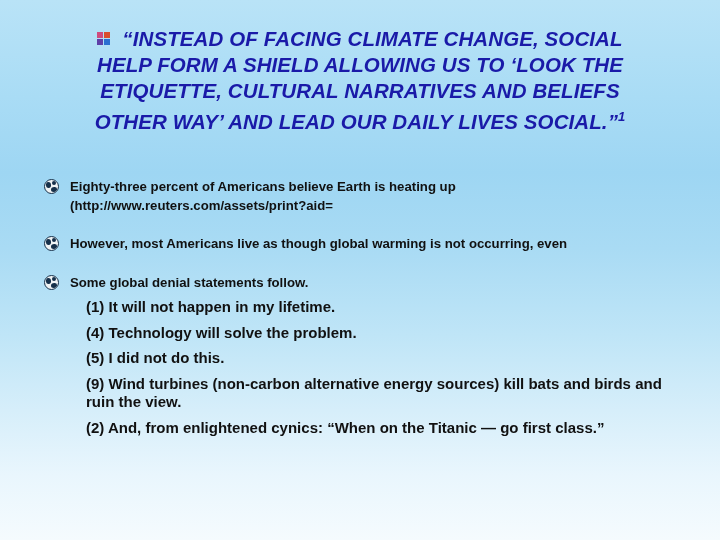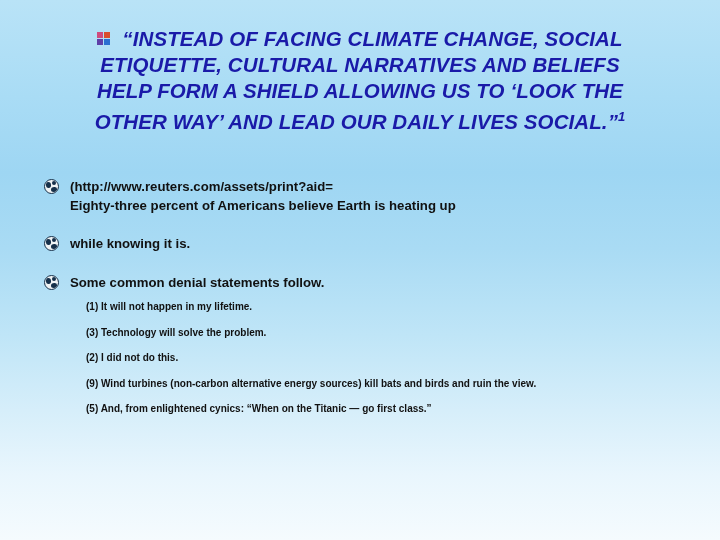--- a/index.html
+++ b/index.html
@@ -124,87 +124,87 @@
     font-weight: bold;
     color: #111111;
     line-height: 18.5px;
   }
   .b-text .line { display: block; }
   .sub-list {
     margin-top: 6px;
     padding-left: 16px;
   }
   .sub-item {
-    font-size: 10px;
+    font-size: 15px;
     font-weight: bold;
     color: #111111;
     line-height: 18.5px;
     margin-bottom: 7px;
   }
   .spacer-lg { height: 10px; }
 </style>
 </head>
 <body>
 
 <div class="slide">
 
   <div class="title-block">
     <div class="title-line first">
       <span class="title-bullet-icon">
         <span class="q q1"></span><span class="q q2"></span><span class="q q3"></span><span class="q q4"></span>
       </span><span>“INSTEAD OF FACING CLIMATE CHANGE, SOCIAL</span>
     </div>
+    <div class="title-line">HELP FORM A SHIELD ALLOWING US TO ‘LOOK THE</div>
     <div class="title-line">ETIQUETTE, CULTURAL NARRATIVES AND BELIEFS</div>
-    <div class="title-line">HELP FORM A SHIELD ALLOWING US TO ‘LOOK THE</div>
     <div class="title-line">
       <span>OTHER WAY’ AND LEAD OUR DAILY LIVES SOCIAL.”</span><span class="sup">1</span>
     </div>
   </div>
 
   <div class="body-block">
 
     <div class="bullet-item">
       <span class="globe-icon">
         <span class="land-a"></span>
           <span class="land-b"></span>
           <span class="land-c"></span>
       </span>
       <div class="b-text">
+        <span class="line">Eighty-three percent of Americans believe Earth is heating up</span>
         <span class="line">(http://www.reuters.com/assets/print?aid=</span>
-        <span class="line">Eighty-three percent of Americans believe Earth is heating up</span>
       </div>
     </div>
 
     <div class="spacer-lg"></div>
 
     <div class="bullet-item">
       <span class="globe-icon">
         <span class="land-a"></span>
           <span class="land-b"></span>
           <span class="land-c"></span>
       </span>
       <div class="b-text">
-        <span class="line">while knowing it is.</span>
+        <span class="line">However, most Americans live as though global warming is not occurring, even</span>
       </div>
     </div>
 
     <div class="spacer-lg"></div>
 
     <div class="bullet-item">
       <span class="globe-icon">
         <span class="land-a"></span>
           <span class="land-b"></span>
           <span class="land-c"></span>
       </span>
       <div class="b-text">
-        <span class="line">Some common denial statements follow.</span>
+        <span class="line">Some global denial statements follow.</span>
       </div>
       <div class="sub-list">
         <div class="sub-item">(1) It will not happen in my lifetime.</div>
-        <div class="sub-item">(3) Technology will solve the problem.</div>
-        <div class="sub-item">(2) I did not do this.</div>
+        <div class="sub-item">(4) Technology will solve the problem.</div>
+        <div class="sub-item">(5) I did not do this.</div>
         <div class="sub-item">(9) Wind turbines (non-carbon alternative energy sources) kill bats and birds and ruin the view.</div>
-        <div class="sub-item">(5) And, from enlightened cynics:  “When on the Titanic — go first class.”</div>
+        <div class="sub-item">(2) And, from enlightened cynics:  “When on the Titanic — go first class.”</div>
       </div>
     </div>
 
   </div>
 </div>
 
 </body></html>

